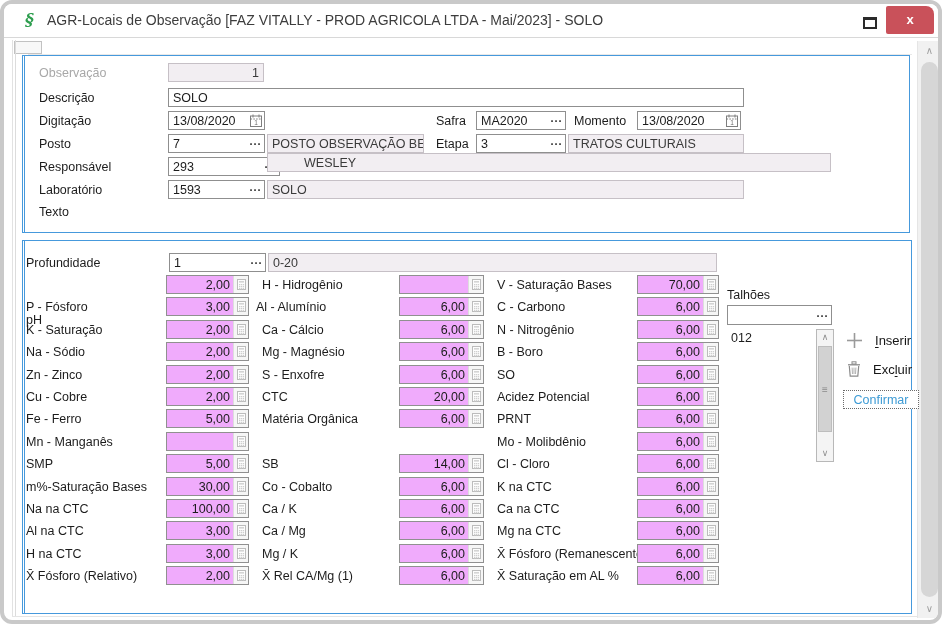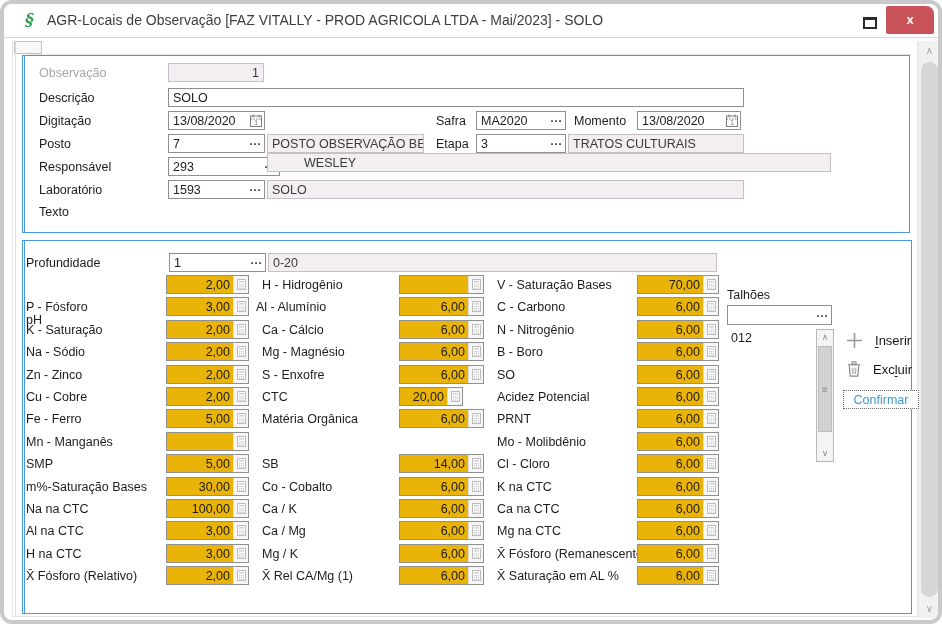--- a/index.html
+++ b/index.html
@@ -41,21 +41,21 @@
     background:#fff;display:flex;align-items:center;font-size:12.5px;}
   .inp .txt{flex:1;padding:0 4px;white-space:nowrap;overflow:hidden;}
   .inp .dots{width:17px;text-align:center;font-weight:bold;font-size:11px;
     letter-spacing:1px;color:#2b2b2b;line-height:10px;padding-bottom:5px;}
   .inp .calicon{width:16px;display:flex;justify-content:center;align-items:center;}
   .descbox{position:absolute;height:19px;box-sizing:border-box;background:#f2eef2;
     border:1px solid #c6c0c6;color:#3a3a3a;font-size:12.5px;display:flex;align-items:center;
     padding:0 4px;white-space:nowrap;overflow:hidden;}
   .descbox.rightal{justify-content:flex-end;}
   .num{position:absolute;height:19px;box-sizing:border-box;border:1px solid #909090;
-    background:#eab308;display:flex;}
+    background:#f0abfc;display:flex;}
   .num .val{flex:1;text-align:right;font-size:12.5px;padding:2px 3px 0 2px;white-space:nowrap;}
   .num .chip{width:14px;background:#f6f6f6;border-left:1px solid #dddddd;
     display:flex;align-items:center;justify-content:center;}
   
   .tal-item{position:absolute;font-size:12.5px;color:#1c1c1c;}
   .tal-scroll{position:absolute;left:812px;top:325px;width:18px;height:133px;box-sizing:border-box;
     border:1px solid #b8b8b8;background:#f4f4f4;}
   .tal-scroll .arr{position:absolute;left:0;right:0;text-align:center;color:#8f8f8f;font-size:9px;height:15px;line-height:15px;}
   .tal-scroll .thumb{position:absolute;left:1px;right:1px;top:16px;height:84px;background:#d2d2d2;
     border:1px solid #bdbdbd;display:flex;align-items:center;justify-content:center;
@@ -535,21 +535,21 @@
     <rect x="2" y="7" width="1.3" height="1.3" fill="#cfcfcf"></rect>
             <rect x="3.9" y="7" width="1.3" height="1.3" fill="#cfcfcf"></rect>
             <rect x="5.8" y="7" width="1.3" height="1.3" fill="#cfcfcf"></rect>
     <rect x="2" y="9" width="1.3" height="1.3" fill="#cfcfcf"></rect>
             <rect x="3.9" y="9" width="1.3" height="1.3" fill="#cfcfcf"></rect>
             <rect x="5.8" y="9" width="1.3" height="1.3" fill="#cfcfcf"></rect>
   </svg>
 </div>
       </div>
       <div class="lbl" style="left: 258px; top: 386px;">CTC</div>
-      <div class="num" style="left: 395px; top: 383px; width: 64px;">
+      <div class="num" style="left: 395px; top: 383px; width: 85px;">
         <div class="val">20,00</div>
         <div class="chip">
   <svg width="9" height="11" viewBox="0 0 9 11">
     <rect x="0.5" y="0.5" width="8" height="10" fill="#fdfdfd" stroke="#bcbcbc"></rect>
     <rect x="2" y="2" width="5" height="1.6" fill="#d4d4d4"></rect>
     <rect x="2" y="5" width="1.3" height="1.3" fill="#cfcfcf"></rect>
             <rect x="3.9" y="5" width="1.3" height="1.3" fill="#cfcfcf"></rect>
             <rect x="5.8" y="5" width="1.3" height="1.3" fill="#cfcfcf"></rect>
     <rect x="2" y="7" width="1.3" height="1.3" fill="#cfcfcf"></rect>
             <rect x="3.9" y="7" width="1.3" height="1.3" fill="#cfcfcf"></rect>

